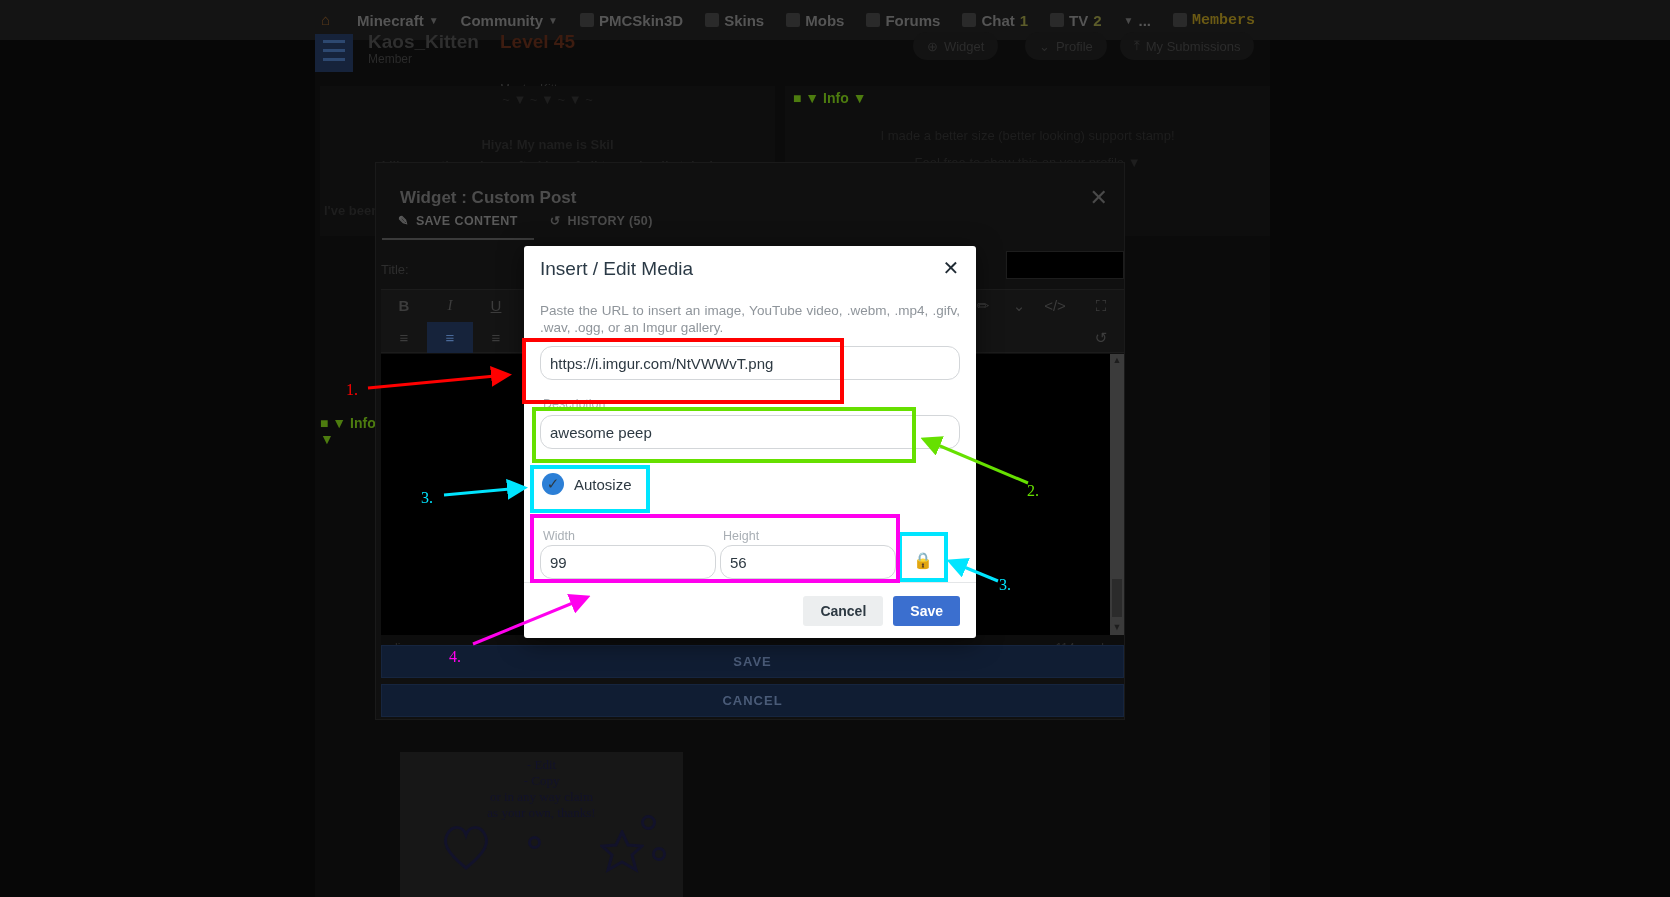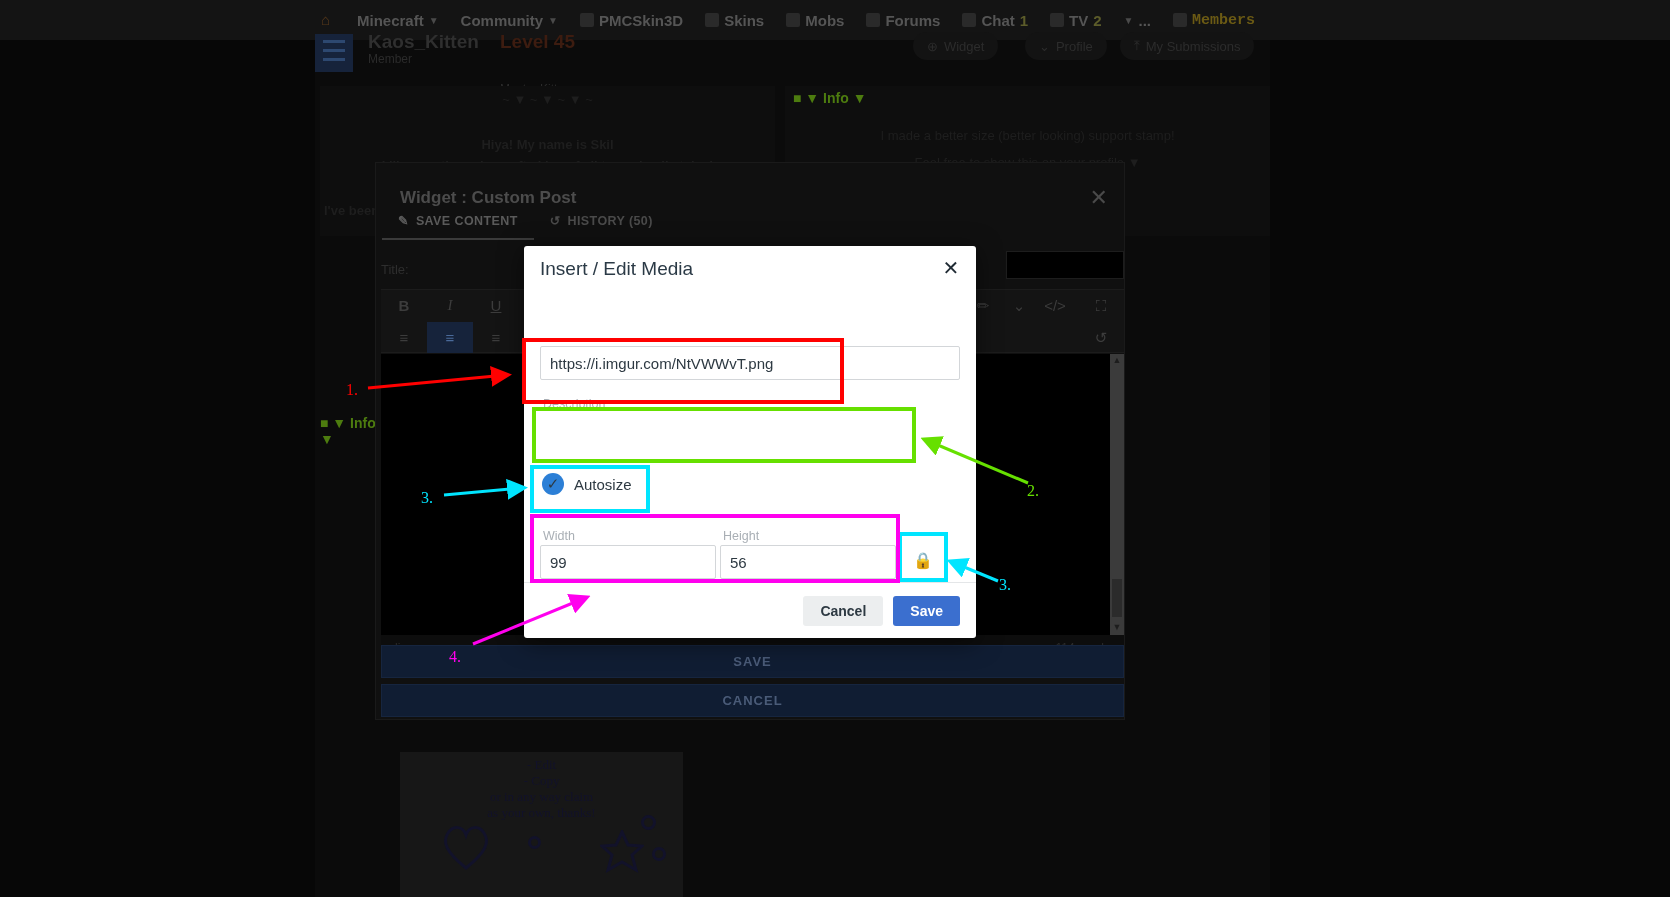--- a/index.html
+++ b/index.html
@@ -198,21 +198,21 @@
     color:#1f2a33; font-size:20px; line-height:20px; text-align:center; cursor:pointer;
   }
   .mm-desc {
     position:absolute; left:16px; top:56px; width:420px;
     color:#8f959b; font-size:13.5px; line-height:17px; text-align:justify;
   }
   .mm-field-label {
     position:absolute; color:#a9afb5; font-size:12.5px;
   }
   .mm-input {
-    position:absolute; background:#fff; border:1px solid #d3d6d9; border-radius:2px;
+    position:absolute; background:#fff; border:1px solid #d3d6d9; border-radius:12px;
     color:#2d3942; font-size:15px; padding:16px 9px;
     display:flex; align-items:center;
   }
   .mm-url { left:16px; top:100px; width:420px; height:33px; }
   .mm-descin { left:16px; top:169px; width:420px; height:33px; }
 
   .mm-autosize {
     position:absolute; left:18px; top:227px;
     display:flex; align-items:center; gap:10px;
   }
@@ -416,26 +416,30 @@
       <div class="wm-statusr">114 words</div>
     </div>
 
     <div class="wm-bigbtn" style="top:482px">SAVE</div>
     <div class="wm-bigbtn" style="top:521px">CANCEL</div>
   </div>
 
   <div class="media-modal">
     <div class="mm-title">Insert / Edit Media</div>
     <div class="mm-close">✕</div>
+    <div class="mm-desc">Paste the URL to insert an image, YouTube video, .webm, .mp4, .gifv, .wav, .ogg, or an Imgur gallery.</div>
 
     <div class="mm-input mm-url">
       <span>https://i.imgur.com/NtVWWvT.png</span>
     </div>
 
     <div class="mm-field-label" style="left:19px;top:151px">Description</div>
+    <div class="mm-input mm-descin">
+      <span>awesome peep</span>
+    </div>
 
     <div class="mm-autosize">
       <span class="mm-check">✓</span>
       <span>Autosize</span>
     </div>
 
     <div class="mm-field-label mm-wlabel">Width</div>
     <div class="mm-field-label mm-hlabel">Height</div>
     <div class="mm-input mm-w">
       <span>99</span>

